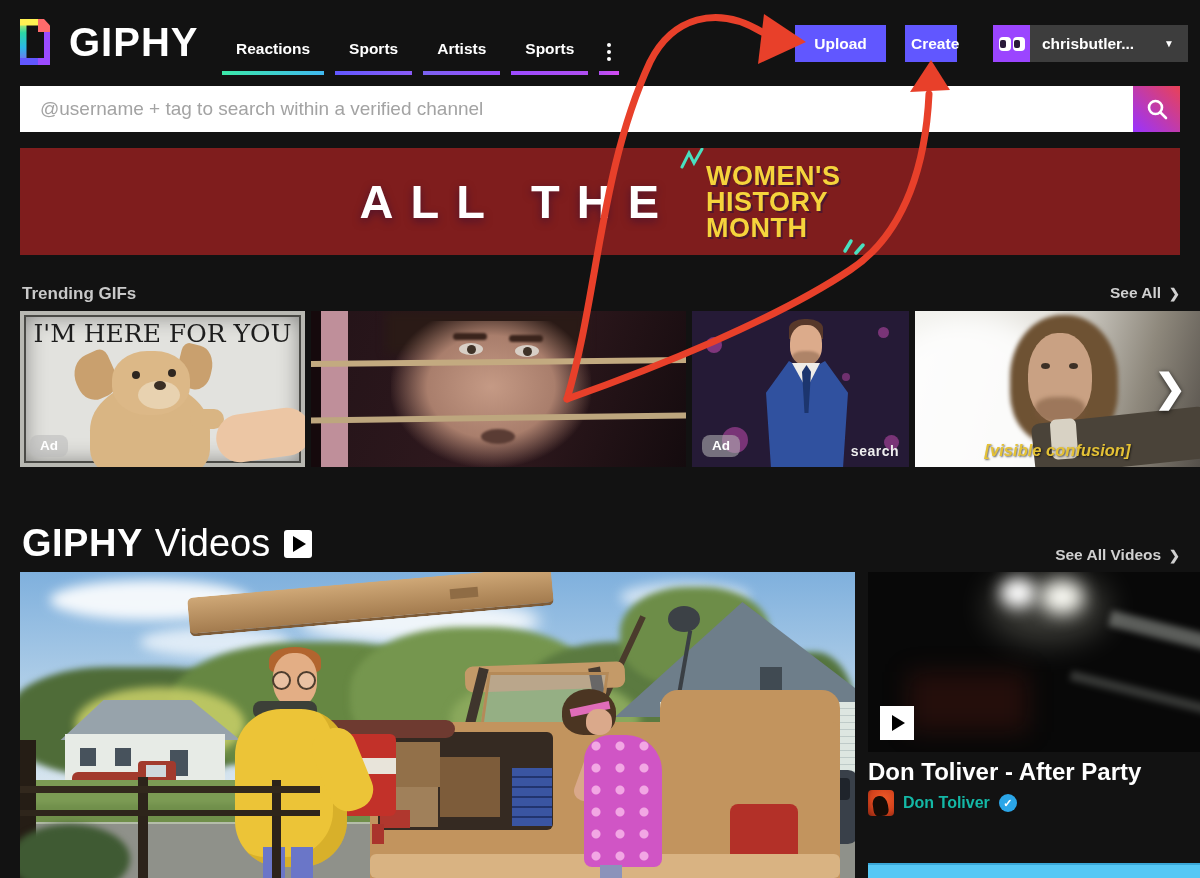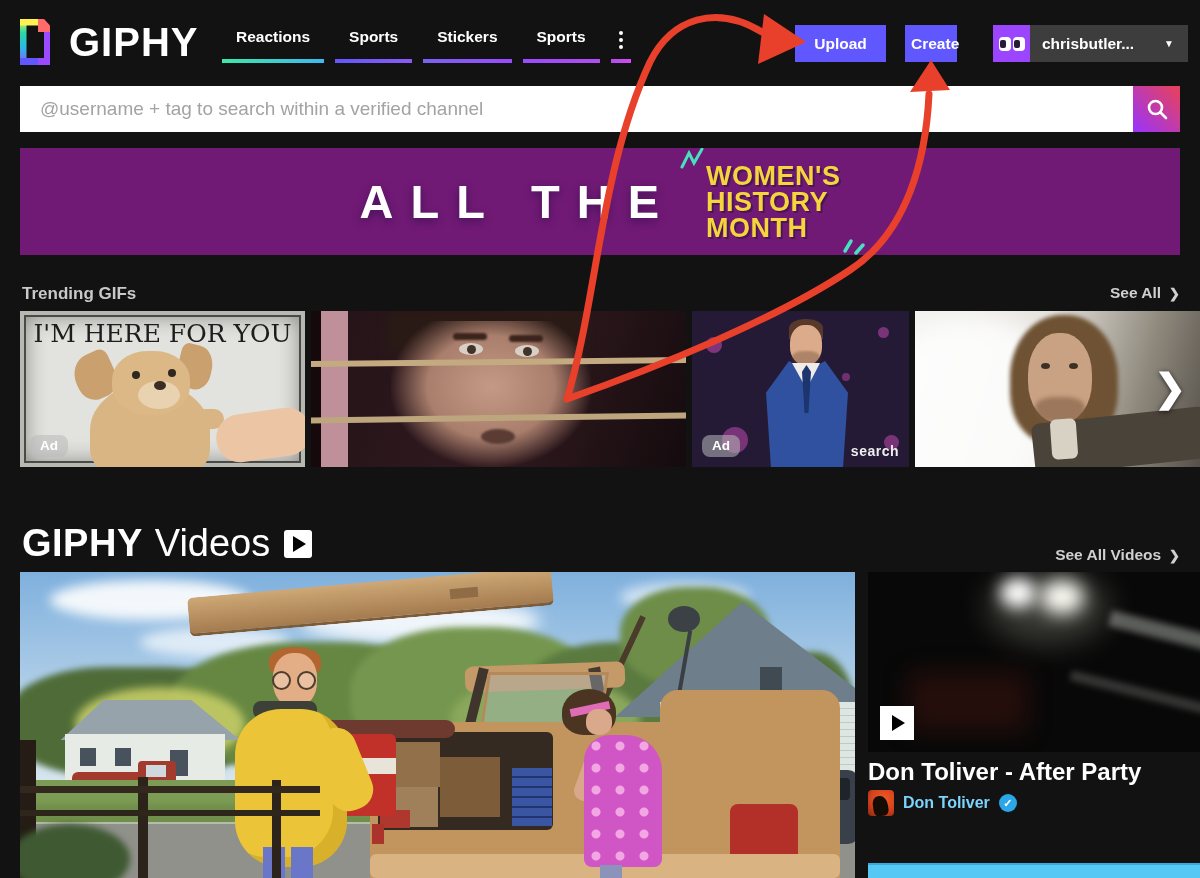--- a/index.html
+++ b/index.html
@@ -3,21 +3,21 @@
 <meta charset="utf-8">
 <style>
   html,body{margin:0;padding:0;background:#121212}
   body{width:1200px;height:878px;overflow:hidden;position:relative;
        font-family:"Liberation Sans",sans-serif;color:#fff}
   .s{position:absolute}
 
   
   .logo{position:absolute;left:20px;top:19px;display:flex;align-items:center;gap:9px;text-decoration:none;color:#fff}
   .logo-text{font-size:40px;font-weight:800;letter-spacing:1px;line-height:46px}
-  .nav{position:absolute;left:222px;top:18px;display:flex}
+  .nav{position:absolute;left:222px;top:30px;display:flex}
   .nav-item{position:relative;padding:10px 14px 14px;margin-right:11px;font-size:15.5px;font-weight:700;cursor:pointer;white-space:nowrap}
   .nav-item.active{background:#1d2733}
   .nav-underline{position:absolute;left:0;right:0;bottom:0;height:4px}
   .u0{background:linear-gradient(90deg,#3BE8A8,#40B8F0)}
   .u1{background:linear-gradient(90deg,#41BCF2,#6157FF)}
   .u2{background:linear-gradient(90deg,#6157FF,#8A5CF6)}
   .u3{background:linear-gradient(90deg,#7A62F0,#9B4BFF)}
   .u4{background:linear-gradient(90deg,#9B4BFF,#B04EF0)}
   .u5{background:linear-gradient(90deg,#B04EF0,#D34AF0)}
   .dots{display:flex;flex-direction:column;gap:3px;align-items:center;padding-top:3px}
@@ -34,21 +34,21 @@
 
   
   .search{position:absolute;left:20px;top:86px;width:1160px;height:46px;background:#fff;display:flex}
   .search input{flex:1;border:none;outline:none;padding:0 20px;font-size:19px;
        font-family:"Liberation Sans",sans-serif;color:#444;background:transparent}
   .search input::placeholder{color:#a3a3a3}
   .search-btn{width:47px;height:46px;border:none;cursor:pointer;display:flex;align-items:center;justify-content:center;
        background:linear-gradient(to top right,#9933FF,#E94256)}
 
   
-  .banner{position:absolute;left:20px;top:148px;width:1160px;height:107px;background:#701a75;
+  .banner{position:absolute;left:20px;top:148px;width:1160px;height:107px;background:#7f1d1d;
        display:flex;align-items:center;justify-content:center;gap:30px;cursor:pointer;overflow:hidden}
   .banner-big{font-size:47px;font-weight:800;letter-spacing:17px;color:#fff;
        text-shadow:0 3px 8px rgba(30,10,60,.5);white-space:nowrap}
   .banner-stack{position:relative;display:flex;flex-direction:column}
   .banner-stack span{font-size:27px;line-height:26px;font-weight:900;letter-spacing:.5px;color:#F5D43C;
        text-shadow:2px 2px 0 rgba(40,20,60,.55);white-space:nowrap}
   .squiggle{position:absolute}
 
   
   .sec-title{position:absolute;font-size:17px;font-weight:700;color:#c9c9c9}
@@ -79,21 +79,21 @@
   .scene{position:absolute;left:20px;top:572px;width:835px;height:306px;overflow:hidden;cursor:pointer;background:#9db7cc}
   .dt-thumb{position:absolute;left:868px;top:572px;width:332px;height:180px;background:#080808;overflow:hidden;cursor:pointer}
   .play-btn{position:absolute;left:12px;bottom:12px;width:34px;height:34px;background:#fff}
   .play-btn i{position:absolute;left:12px;top:9px;border-left:13px solid #000;
        border-top:8px solid transparent;border-bottom:8px solid transparent}
   .dt-title{position:absolute;left:868px;top:758px;font-size:24px;font-weight:800;cursor:pointer}
   .channel-row{position:absolute;left:868px;top:790px;display:flex;align-items:center;gap:9px;cursor:pointer}
   .ch-avatar{width:26px;height:26px;border-radius:4px;position:relative;overflow:hidden;
        background:radial-gradient(circle at 60% 35%,#f05a28 0%,#d4431c 55%,#8a2410 100%)}
   .ch-avatar i{position:absolute;left:5px;top:6px;width:15px;height:20px;background:#150c06;border-radius:40% 50% 30% 30%;transform:rotate(-8deg)}
-  .ch-name{font-size:16px;font-weight:700;color:#7dd3fc}
+  .ch-name{font-size:16px;font-weight:700;color:#14b8a6}
   .verified{width:18px;height:18px;border-radius:50%;background:#2BA6E8;color:#fff;font-size:11px;
        font-weight:700;display:flex;align-items:center;justify-content:center}
   .next-thumb{position:absolute;left:868px;top:863px;width:332px;height:15px;background:#56C8F5;
        border-top:2px solid #3aa8d8;cursor:pointer}
 
   .annotation{position:absolute;left:0;top:0;z-index:60;pointer-events:none}
 </style>
 </head>
 <body>
 
@@ -122,21 +122,21 @@
 <nav class="nav">
   <div class="nav-item">
     <span>Reactions</span>
     <i class="nav-underline u0"></i>
   </div>
   <div class="nav-item">
     <span>Sports</span>
     <i class="nav-underline u2"></i>
   </div>
   <div class="nav-item">
-    <span>Stickers</span>
+    <span>Artists</span>
     <i class="nav-underline u3"></i>
   </div>
   <div class="nav-item">
     <span>Sports</span>
     <i class="nav-underline u4"></i>
   </div>
   <div class="nav-item" style="padding-left:8px;padding-right:8px">
     <span class="dots">
         <i></i>
         <i></i>
@@ -252,20 +252,21 @@
 
   <div class="tile" style="width:285px;background:linear-gradient(105deg,#f2f2ee 0%,#e4e2dc 42%,#8e887c 76%,#55504a 100%)">
     <div class="s" style="left:-50px;top:6px;width:220px;height:210px;background:rgba(255,255,255,.85);border-radius:50%;filter:blur(12px);transform:rotate(20deg)"></div>
     <div class="s" style="left:95px;top:4px;width:108px;height:130px;background:#6e5233;border-radius:48% 48% 40% 40%;filter:blur(2px)"></div>
     <div class="s" style="left:113px;top:22px;width:64px;height:90px;background:#c9a183;border-radius:46%"></div>
     <div class="s" style="left:126px;top:52px;width:9px;height:6px;background:#3c3026;border-radius:50%"></div>
     <div class="s" style="left:154px;top:52px;width:9px;height:6px;background:#3c3026;border-radius:50%"></div>
     <div class="s" style="left:120px;top:86px;width:50px;height:26px;background:rgba(120,86,58,.55);border-radius:40%;filter:blur(2px)"></div>
     <div class="s" style="left:118px;top:104px;width:175px;height:52px;background:#4a4339;transform:rotate(-6deg);border-radius:8px"></div>
     <div class="s" style="left:136px;top:108px;width:26px;height:40px;background:#d8d2c4;border-radius:6px;transform:rotate(-4deg)"></div>
+    <div class="confusion-caption">[visible confusion]</div>
   </div>
 
   <div class="carousel-next">❯</div>
 </div>
 
 <div class="videos-head">
   <span class="vh-bold">GIPHY</span>
   <span class="vh-reg">Videos</span>
   <span class="play-sq">
       <i></i>

